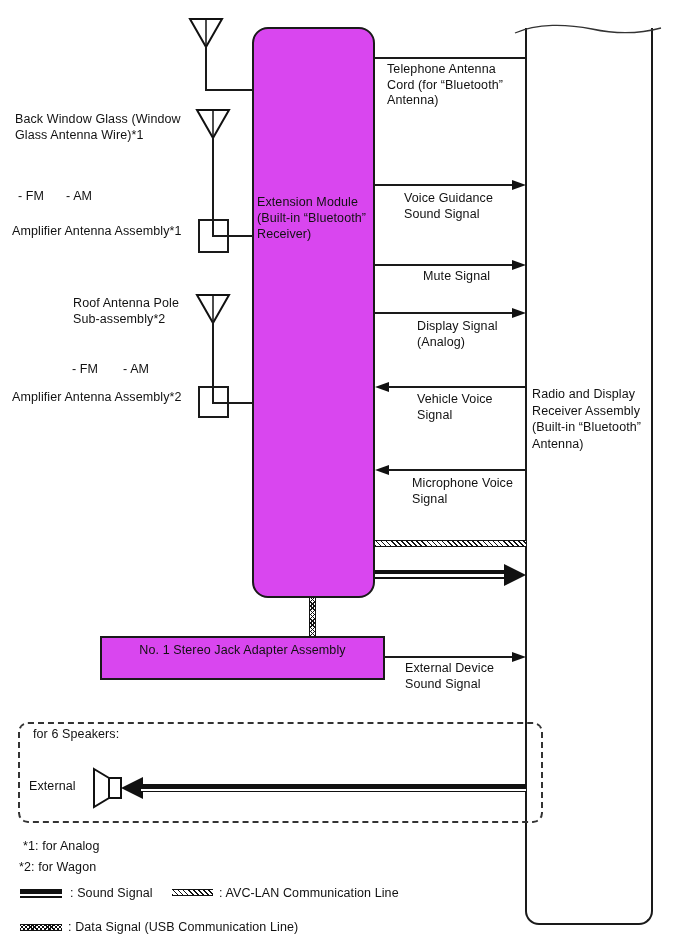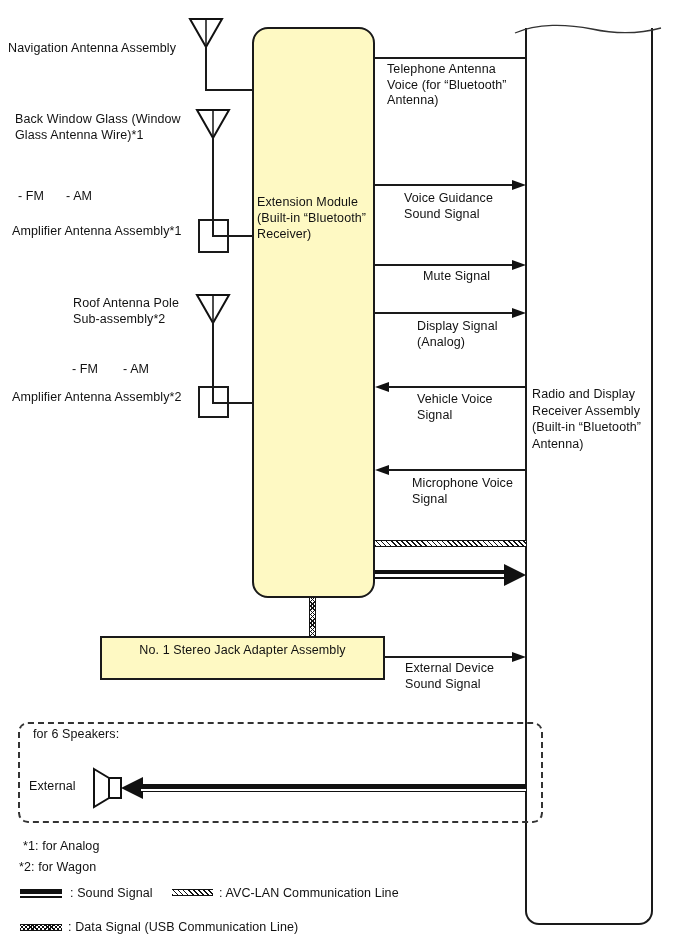--- a/index.html
+++ b/index.html
@@ -4,21 +4,21 @@
 <style>
   html,body{margin:0;padding:0;background:#fff;}
   #canvas{
     position:relative;width:691px;height:952px;background:#fff;overflow:hidden;
     font-family:"Liberation Sans", sans-serif;color:#111;
   }
   .lbl{
     position:absolute;font-size:12.5px;line-height:15.5px;white-space:pre-line;
     color:#111;letter-spacing:0.1px;
   }
-  .box{position:absolute;border:2px solid #1a1a1a;background:#fef9c3;box-sizing:border-box;}
+  .box{position:absolute;border:2px solid #1a1a1a;background:#d946ef;box-sizing:border-box;}
   .line{position:absolute;background:#1a1a1a;}
   .thin-line{position:absolute;background:#1a1a1a;height:1.5px;}
   .head-r{position:absolute;width:0;height:0;border-top:5.5px solid transparent;
           border-bottom:5.5px solid transparent;border-left:14px solid #111;}
   .head-l{position:absolute;width:0;height:0;border-top:5.5px solid transparent;
           border-bottom:5.5px solid transparent;border-right:14px solid #111;}
   .sound-line{position:absolute;height:8.5px;
     background:linear-gradient(to bottom,#111 0 4.5px,#fff 4.5px 6.8px,#111 6.8px 8.5px);}
   .sound-head-r{position:absolute;width:0;height:0;border-top:11px solid transparent;
     border-bottom:11px solid transparent;border-left:22px solid #111;}
@@ -74,35 +74,34 @@
 
   <div class="box" style="left:525px;top:28px;width:128px;height:897px;border-top:none;border-radius:0 0 14px 14px;background:transparent;"></div>
   <svg style="position:absolute;left:512px;top:19px;" width="152" height="20">
     <path d="M3,14 C25,4 55,5 80,10 C103,15 127,15 149,9" fill="none" stroke="#333" stroke-width="1.3"></path>
   </svg>
   <div class="lbl" style="left:532px;top:386px;width:118px;line-height:16.5px;">Radio and Display
 Receiver Assembly
 (Built-in “Bluetooth”
 Antenna)</div>
 
-  <div class="lbl" style="left:8px;top:41px;width:190px;">Navigation Antenna Assembly</div>
   <div class="lbl" style="left:15px;top:112px;width:190px;">Back Window Glass (Window
 Glass Antenna Wire)*1</div>
   <div class="lbl" style="left:18px;top:189px;">- FM</div>
   <div class="lbl" style="left:66px;top:189px;">- AM</div>
   <div class="lbl" style="left:12px;top:224px;width:200px;">Amplifier Antenna Assembly*1</div>
   <div class="lbl" style="left:73px;top:296px;width:130px;">Roof Antenna Pole
 Sub-assembly*2</div>
   <div class="lbl" style="left:72px;top:362px;">- FM</div>
   <div class="lbl" style="left:123px;top:362px;">- AM</div>
   <div class="lbl" style="left:12px;top:390px;width:200px;">Amplifier Antenna Assembly*2</div>
 
   <div class="thin-line" style="left:375px;top:57px;width:151px;"></div>
   <div class="lbl" style="left:387px;top:62px;width:135px;">Telephone Antenna
-Voice (for “Bluetooth”
+Cord (for “Bluetooth”
 Antenna)</div>
 
   <div class="thin-line" style="left:375px;top:184px;width:140px;"></div>
   <div class="head-r" style="left:512px;top:179.5px;"></div>
   <div class="lbl" style="left:404px;top:191px;width:110px;">Voice Guidance
 Sound Signal</div>
 
   <div class="thin-line" style="left:375px;top:264px;width:140px;"></div>
   <div class="head-r" style="left:512px;top:259.5px;"></div>
   <div class="lbl" style="left:423px;top:269px;width:110px;">Mute Signal</div>

